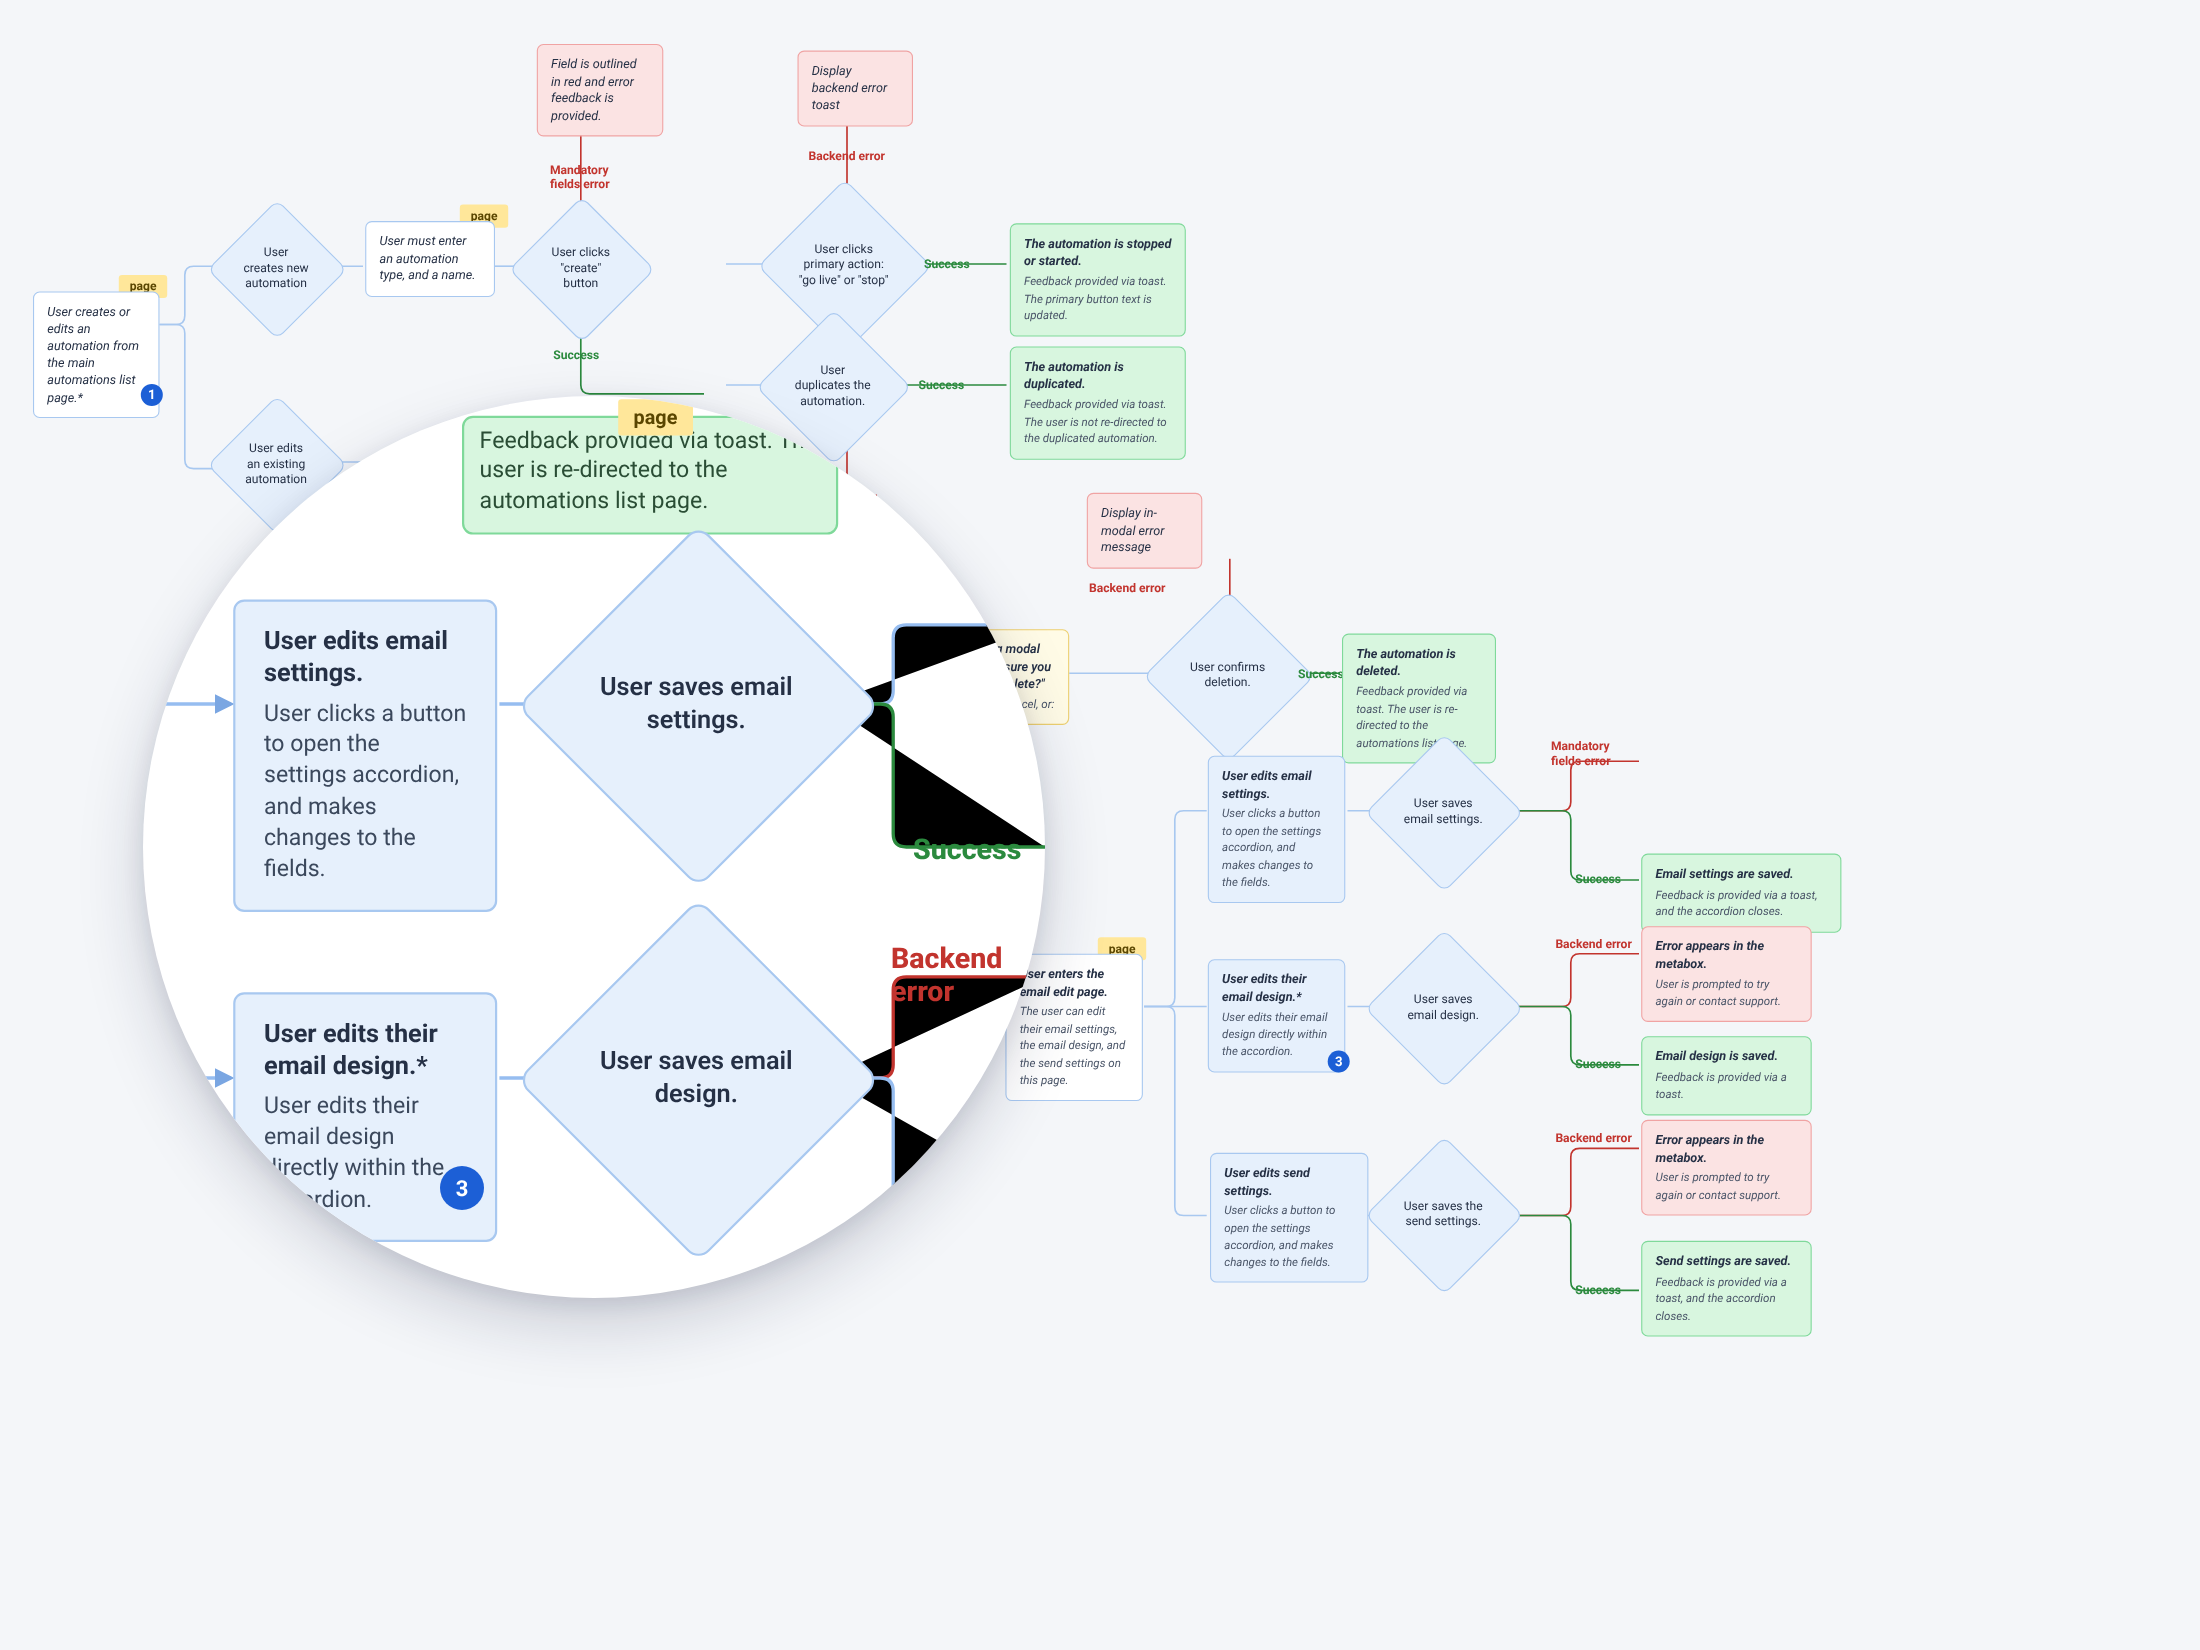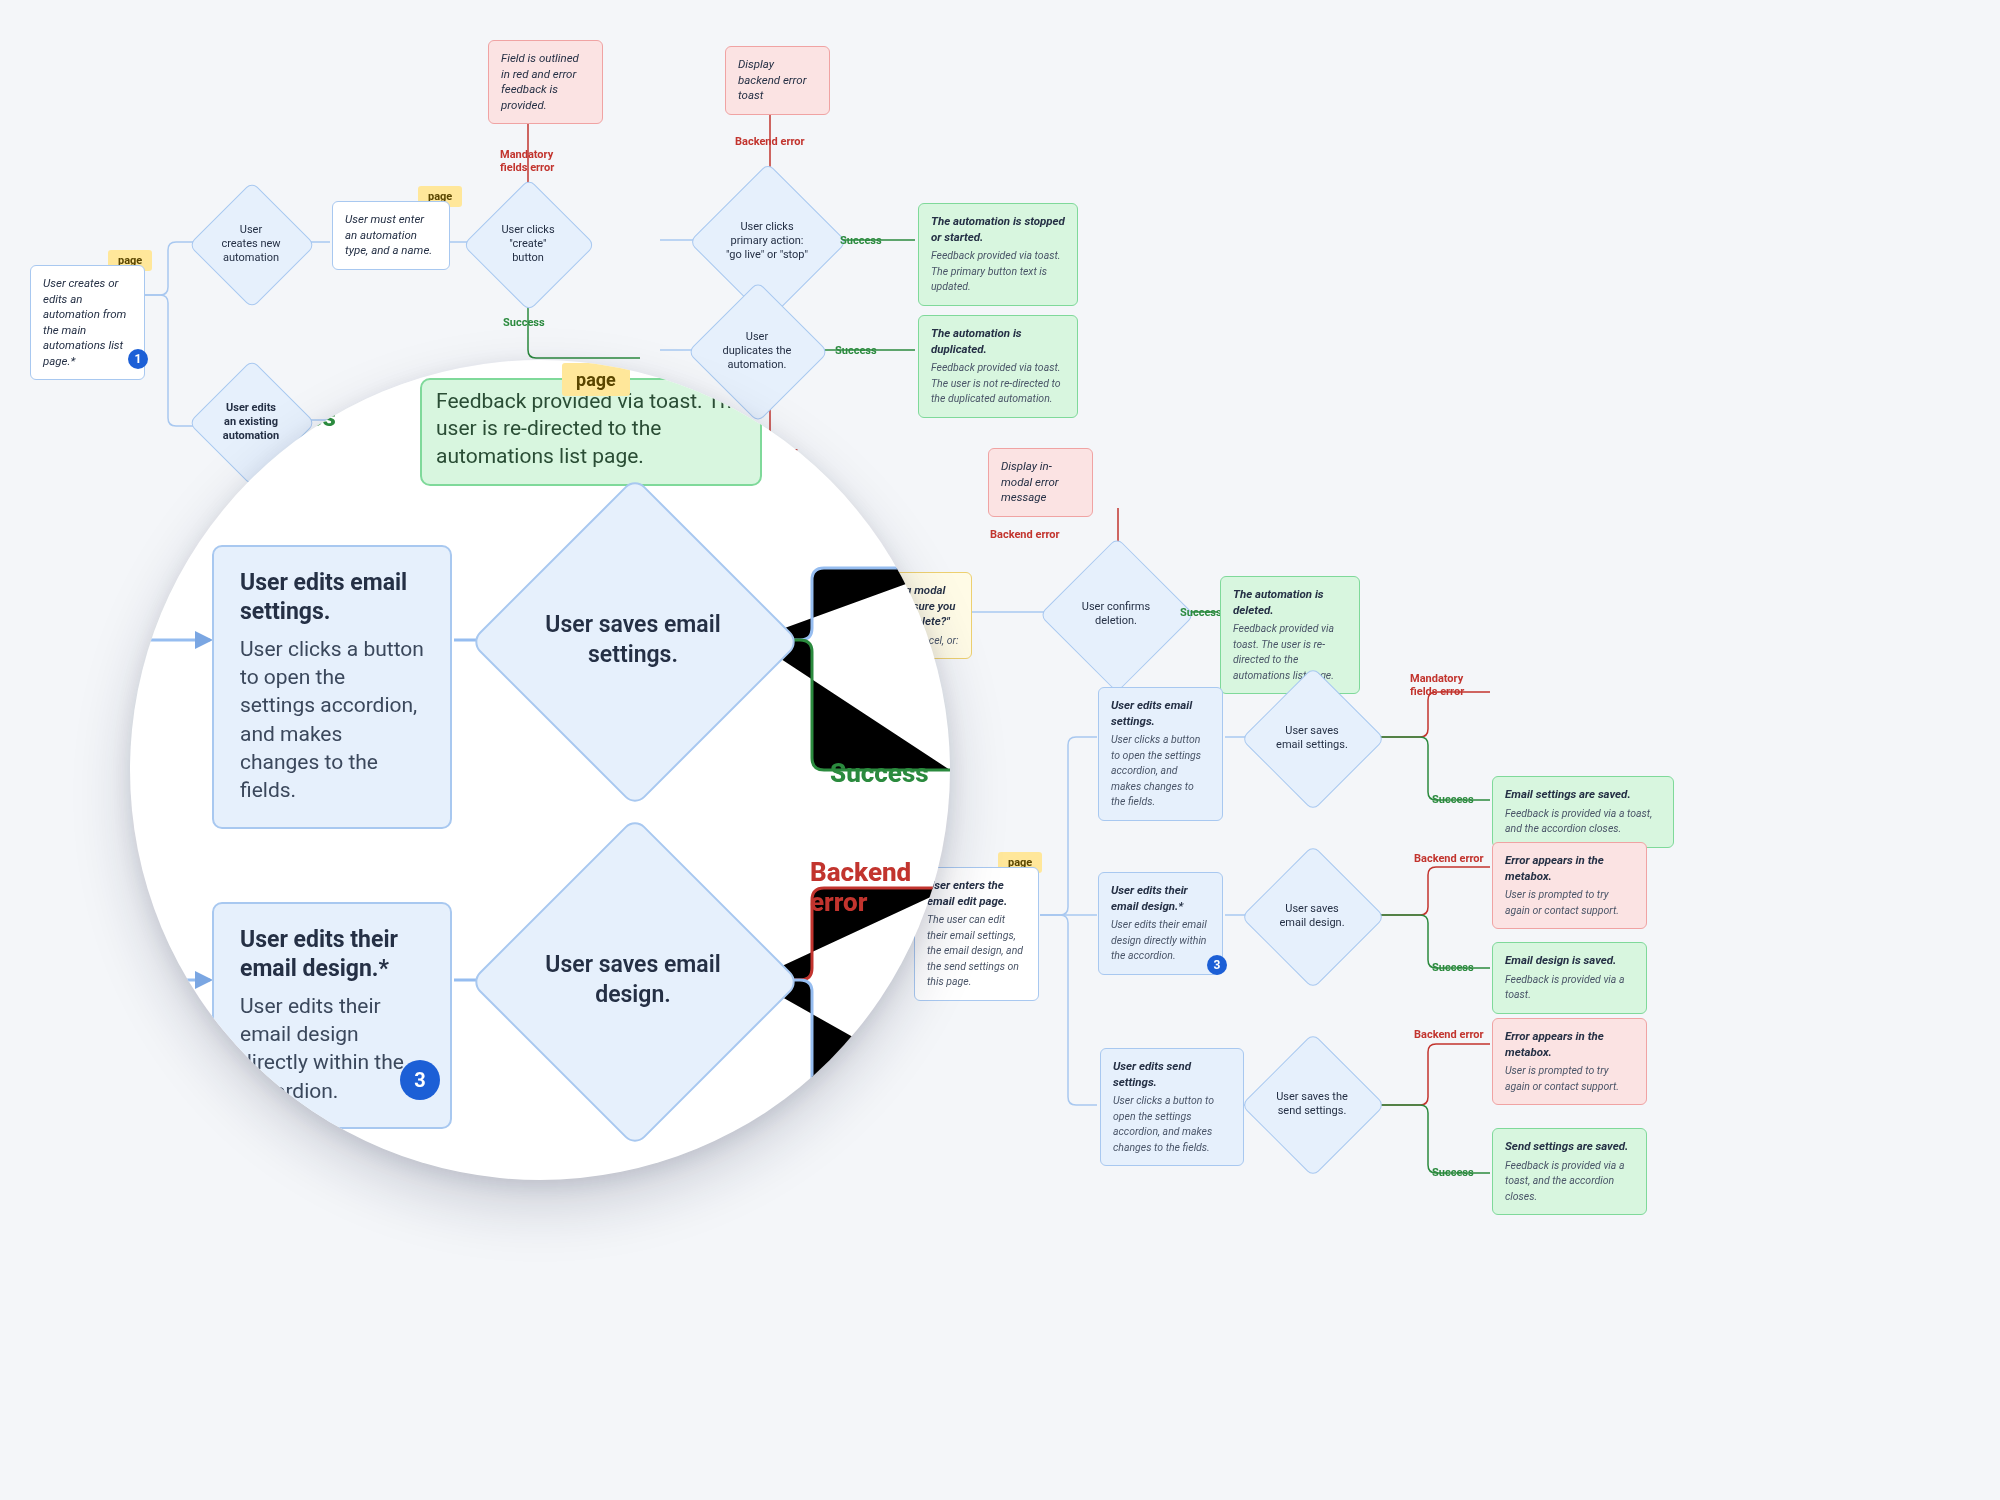--- a/index.html
+++ b/index.html
@@ -118,21 +118,21 @@
   <div class="tag" style="left:108px;top:250px;">page</div>
   <div class="box white" style="left:30px;top:265px;width:115px;">
     <span>User creates or edits an automation from the main automations list page.*</span>
   </div>
   <div class="badge" style="left:128px;top:349px;">1</div>
 
   <div class="diamond" style="left:207px;top:200px;width:88px;height:88px;">
     <div class="shape"></div>
       <div class="inner">User creates new automation</div>
   </div>
-  <div class="diamond" style="left:207px;top:378px;width:88px;height:88px;font-weight:bold;">
+  <div class="diamond" style="left:207px;top:378px;width:88px;height:88px;">
     <div class="shape"></div>
       <div class="inner">User edits an existing automation</div>
   </div>
 
   <div class="tag" style="left:418px;top:186px;">page</div>
   <div class="box white" style="left:332px;top:201px;width:118px;">
     <span>User must enter an automation type, and a name.</span>
   </div>
 
   <div class="diamond" style="left:482px;top:198px;width:92px;height:92px;">
@@ -248,21 +248,21 @@
     <span class="sub">User is prompted to try again or contact support.</span>
   </div>
   <div class="box green" style="left:1492px;top:1128px;width:155px;">
     <span class="title">Send settings are saved.</span>
     <span class="sub">Feedback is provided via a toast, and the accordion closes.</span>
   </div>
 
   <div class="lens">
     <div class="content">
 
-      <div style="position:absolute;left:165px;top:22px;font-size:26px;font-weight:800;color:var(--text-green);margin-top:20px;">ess</div>
+      <div style="position:absolute;left:165px;top:22px;font-size:26px;font-weight:800;color:var(--text-green);">ess</div>
       <div style="position:absolute;left:290px;top:18px;width:310px;background:var(--green-fill);border:2px solid var(--green);border-radius:10px;padding:8px 14px 14px;font-size:21px;line-height:1.3;color:#2a4d35;">Feedback provided via toast. The user is re-directed to the automations list page.</div>
       <div class="tag" style="left:432px;top:3px;font-size:18px;padding:6px 14px;">page</div>
 
       <svg style="position:absolute;inset:0;width:820px;height:820px;">
         <defs>
           <marker id="lab" markerWidth="6" markerHeight="6" refX="5" refY="3" orient="auto">
               <path d="M0 0 L6 3 L0 6 Z" fill="#7aa6e2"></path>
             </marker>
         </defs>
         <path class="s-blue" d="M0 280 L80 280" stroke="#96bdf0" marker-end="url(#lab)"></path>

